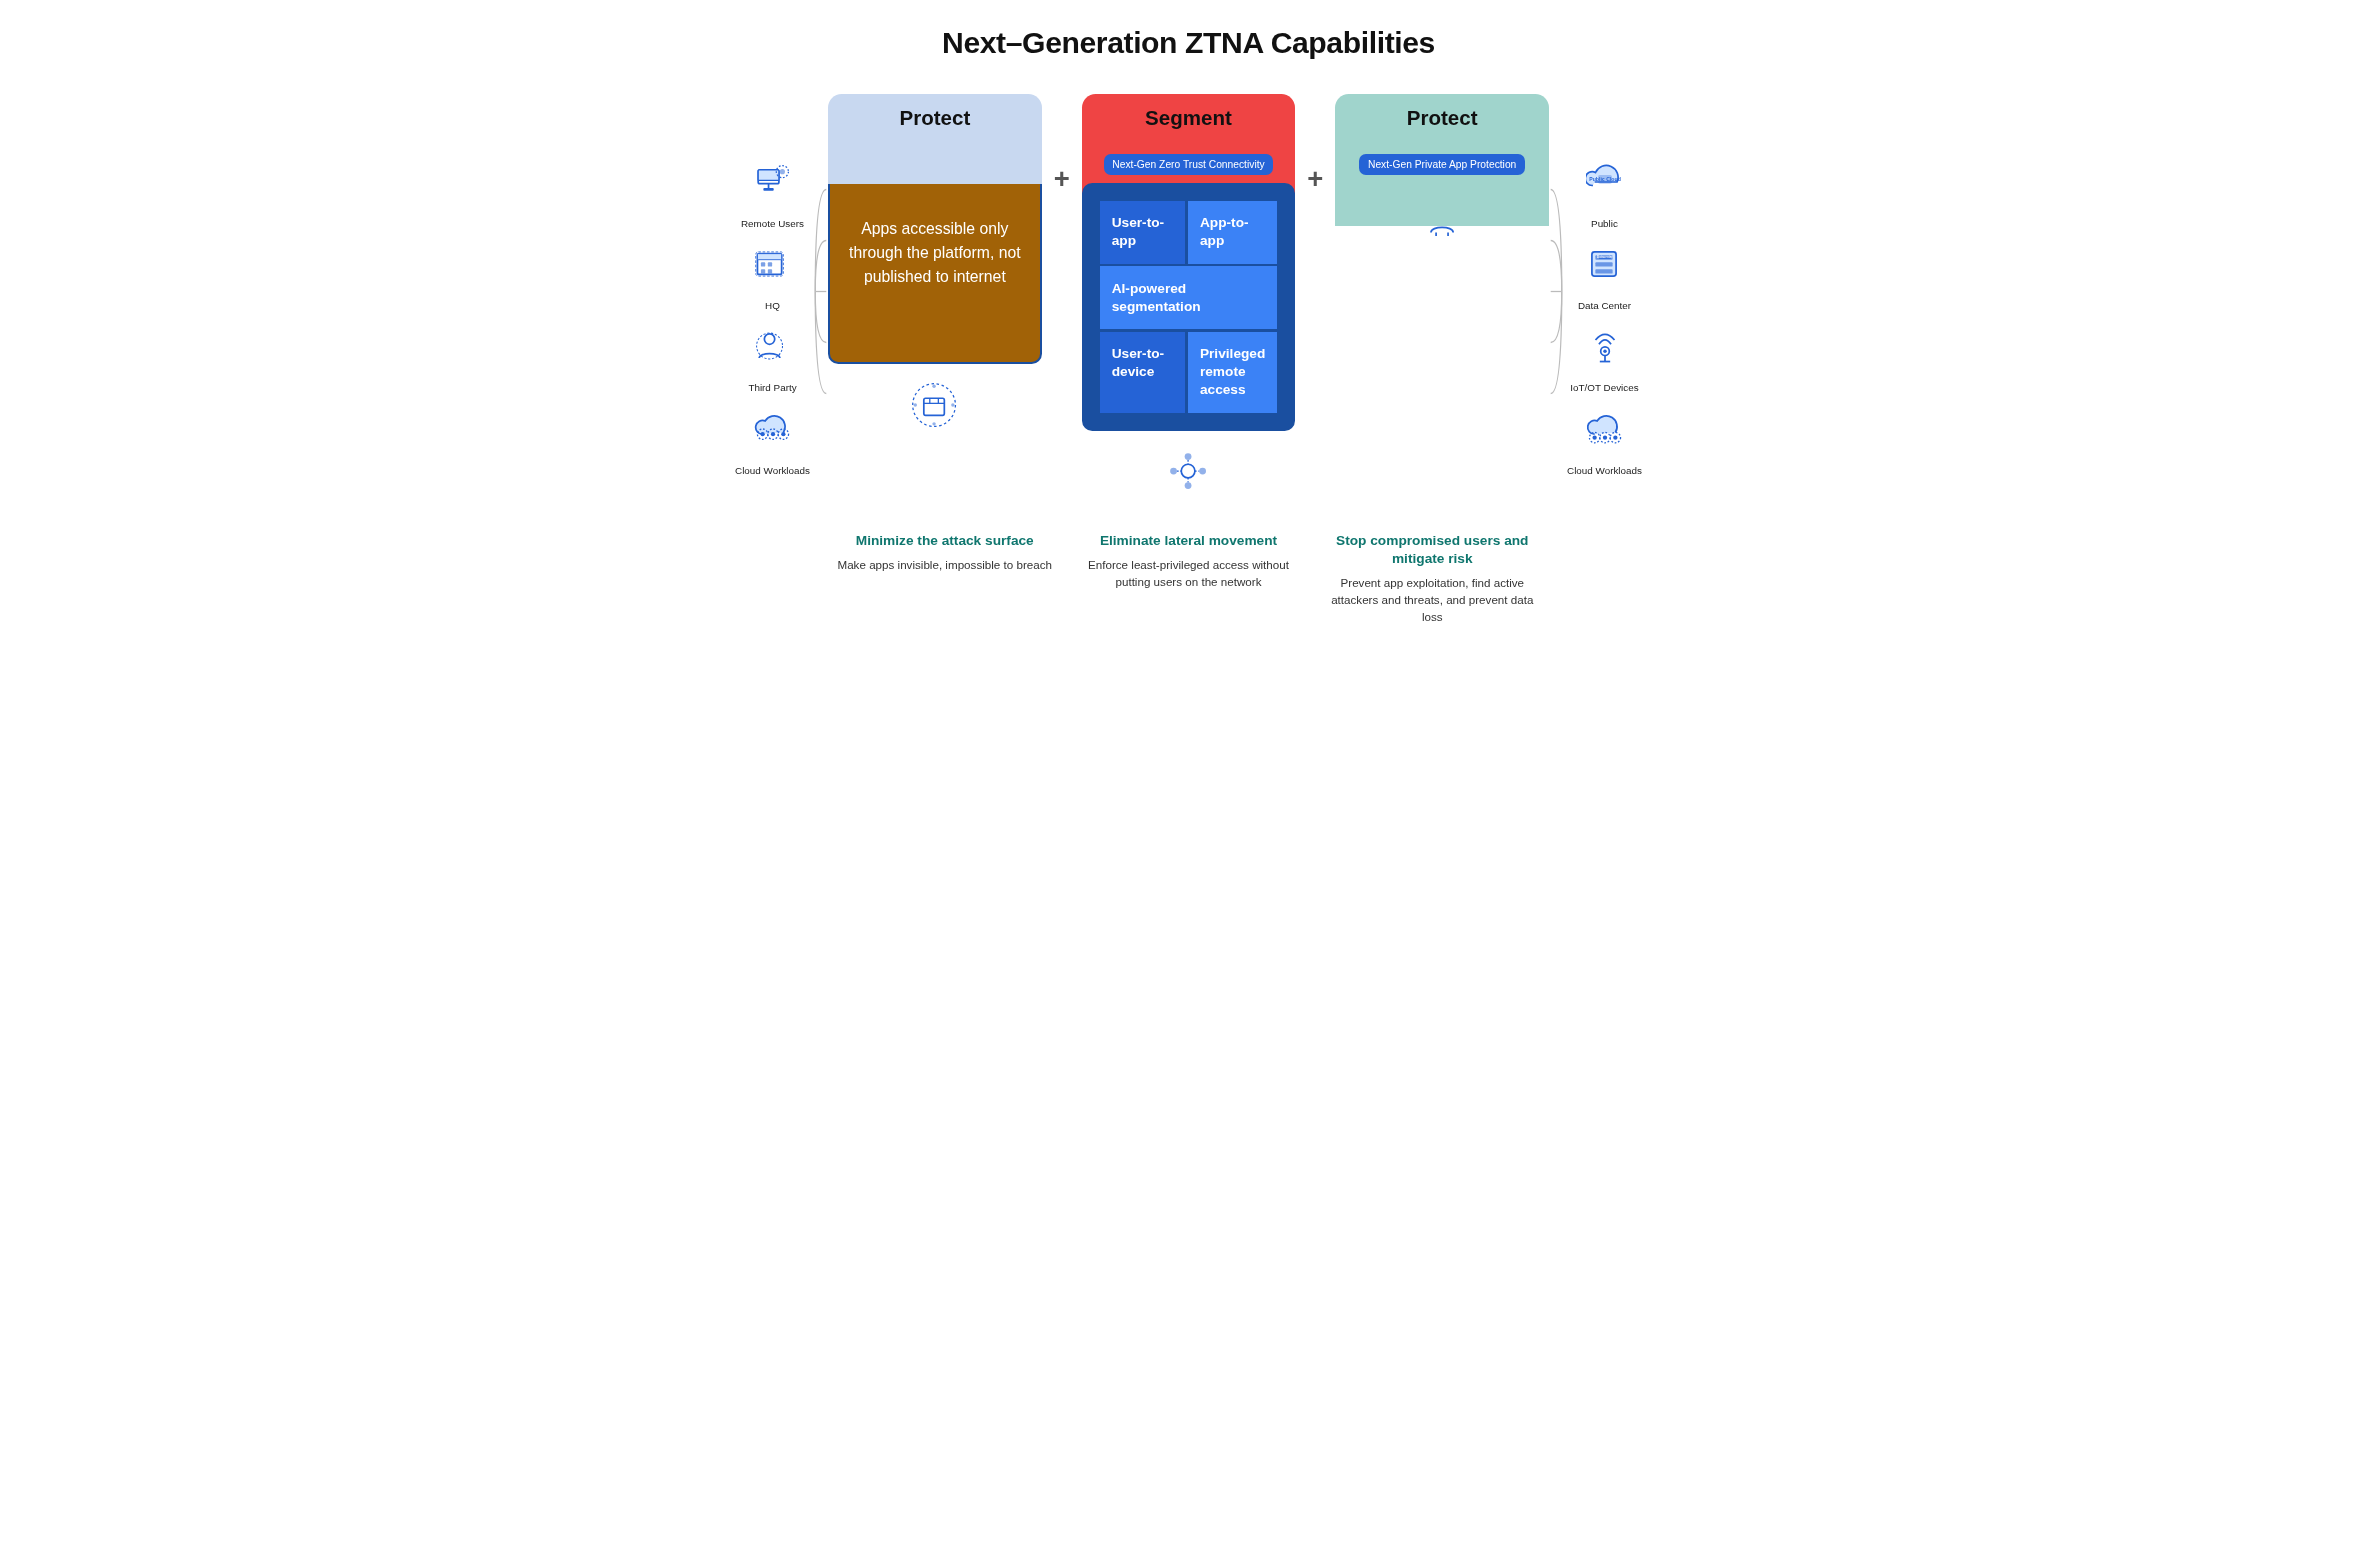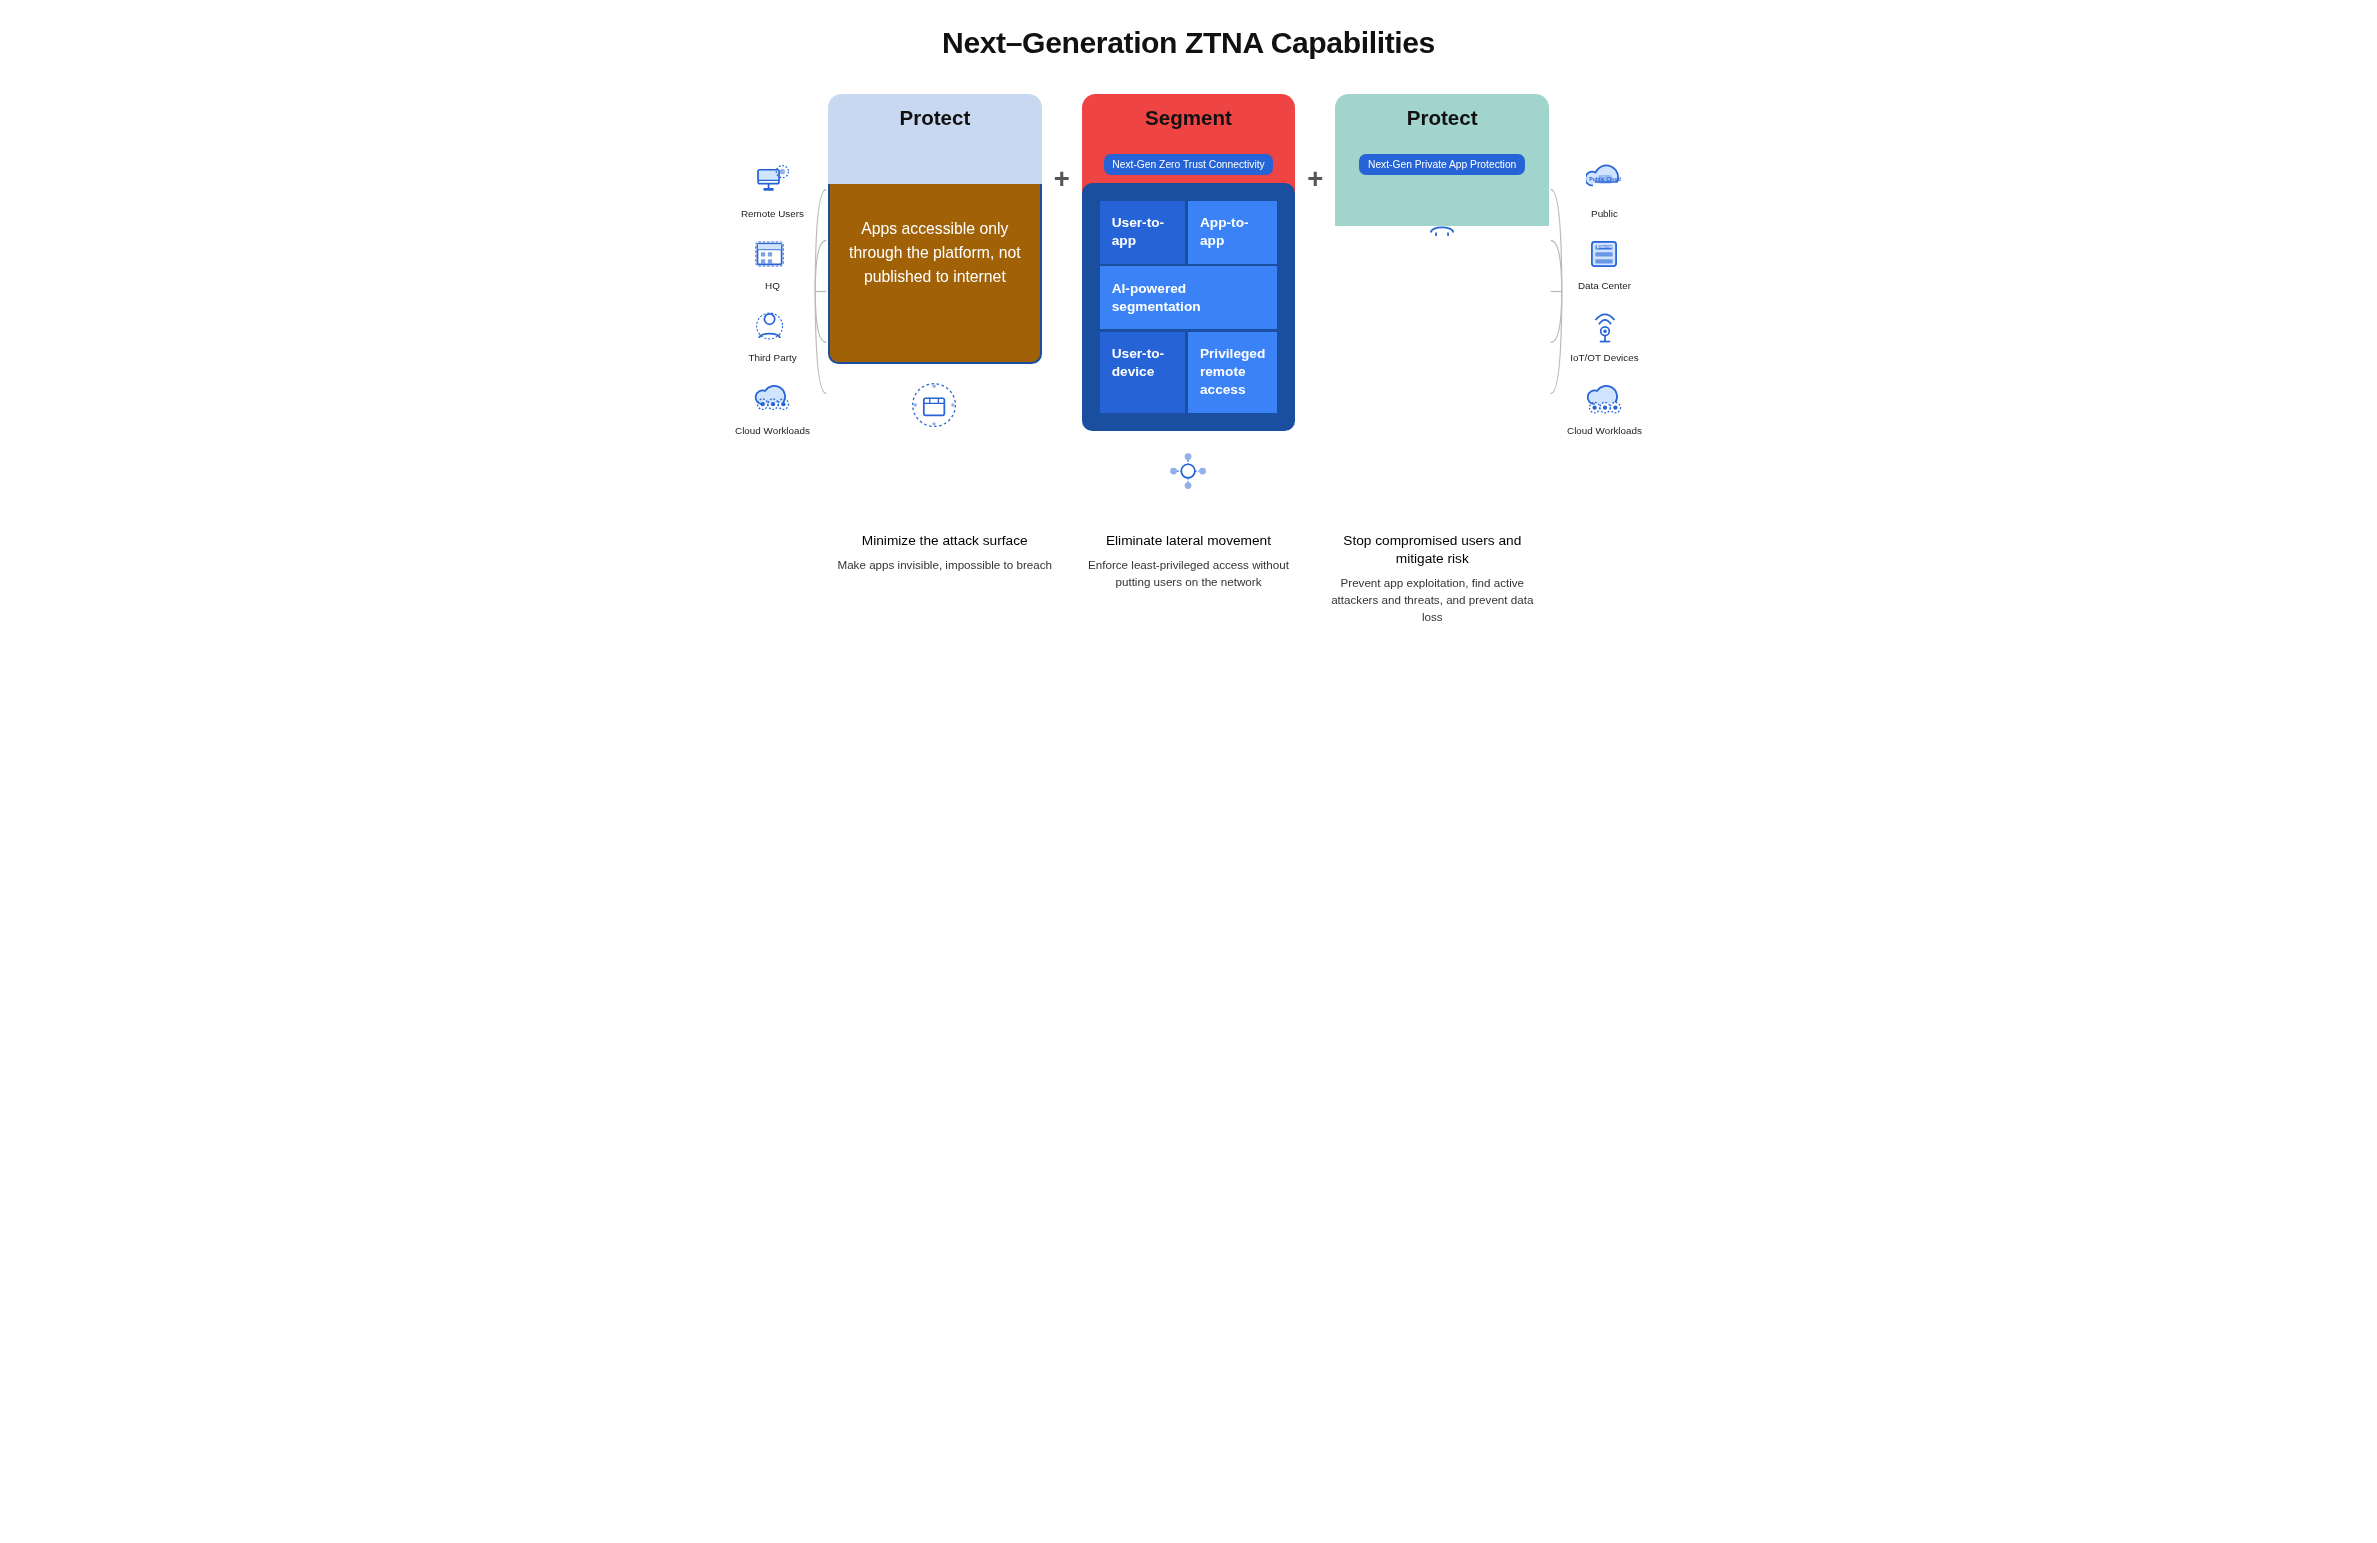--- a/index.html
+++ b/index.html
@@ -33,21 +33,21 @@
       align-items: center;
       gap: 15.4px;
       width: 77px;
       flex-shrink: 0;
       padding-top: 69px;
     }
     .icon-item {
       display: flex;
       flex-direction: column;
       align-items: center;
-      gap: 7px;
+      gap: 17px;
     }
     .icon-item svg {
       width: 38px;
       height: 38px;
     }
     .icon-label {
       font-size: 0.72em;
       color: #222;
       text-align: center;
       line-height: 1.2;
@@ -216,22 +216,22 @@
       margin-top: 26px;
       justify-content: center;
     }
     .bottom-text-col {
       flex: 1;
       text-align: center;
       padding: 0 8.6px;
     }
     .bottom-heading {
       font-size: 1em;
-      font-weight: 400;
-      color: #000000;
+      font-weight: 700;
+      color: #0f766e;
       margin-bottom: 6.9px;
       line-height: 1.3;
     }
     .bottom-desc {
       font-size: 0.85em;
       color: #333;
       line-height: 1.45;
     }
 
     

